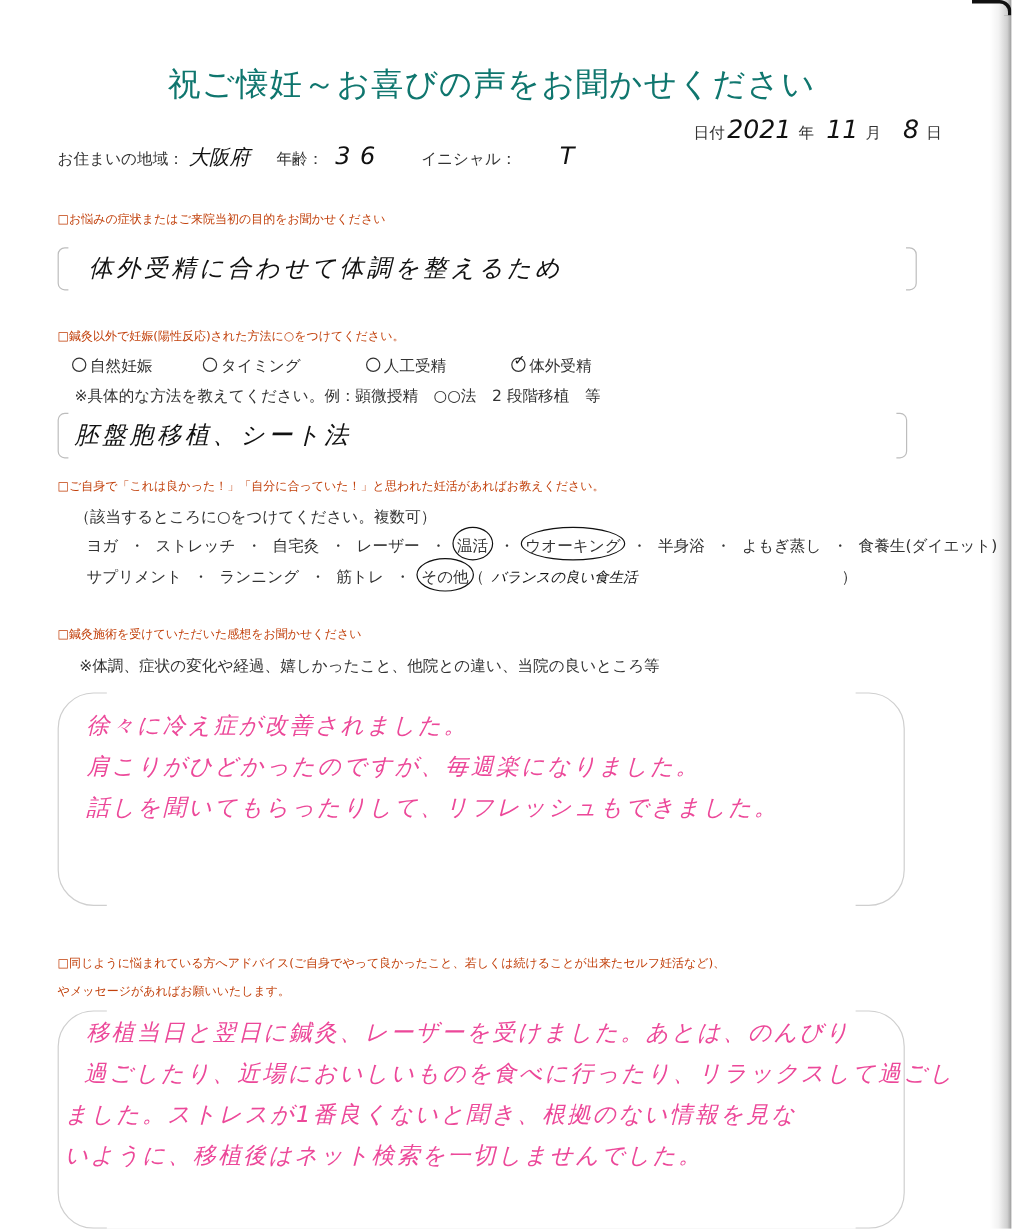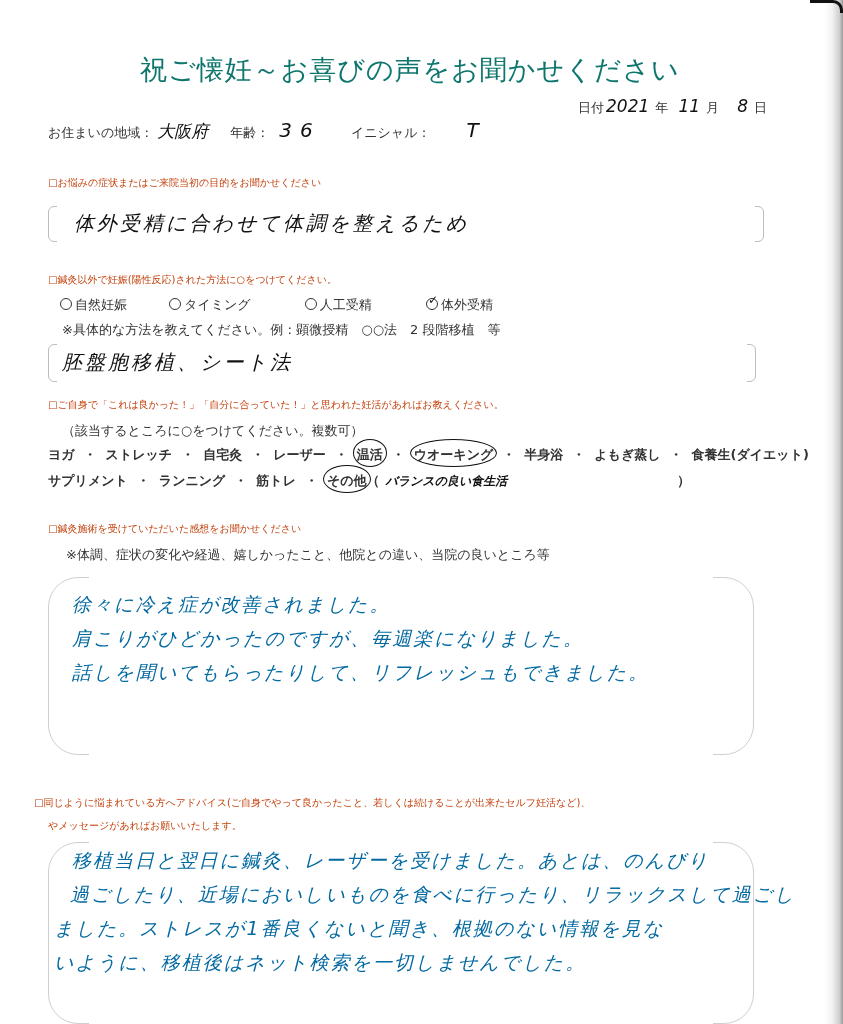--- a/index.html
+++ b/index.html
@@ -21,21 +21,21 @@
     position: absolute; left: 140px; top: 52px; width: 560px;
     font-family: "DejaVu Serif", serif; font-size: 27px; color: #0f766e; letter-spacing: 1px;
     white-space: nowrap;
   }
   .date-row {
     position: absolute; left: 578px; top: 96px; font-size: 13px; color: #333; white-space: nowrap;
   }
   .hand {
     font-family: "DejaVu Sans", sans-serif; color: #111; font-style: italic; margin-top: 29px;
   }
-  .date-row .hand { font-size: 17px; margin: 17px 6px; }
+  .date-row .hand { font-size: 21px; margin: 17px 6px; }
   .info-row {
     position: absolute; left: 48px; top: 118px; font-size: 13px; white-space: nowrap; color: #333;
   }
   .info-row .lbl { display: inline-block; }
   .info-row .hand { font-size: 20px; margin-left: 4px; }
   .q { position: absolute; font-size: 10px; color: #c2410c; white-space: nowrap; }
   .sub { position: absolute; font-size: 13px; color: #333; white-space: nowrap; }
   .bracket-box {
     position: absolute; border: 1px solid #bdbdbd; border-radius: 6px;
   }
@@ -48,35 +48,35 @@
   }
   .opt-row { position: absolute; left: 60px; top: 296px; font-size: 13px; color: #333; white-space: nowrap; }
   .opt { display: inline-block; position: relative; }
   .opt .circle-mark {
     display: inline-block; width: 10px; height: 10px; border: 1px solid #333; border-radius: 50%;
     margin-right: 3px; vertical-align: -1px; position: relative;
   }
   .opt .check {
     position: absolute; left: 1px; top: -6px; font-size: 12px; color: #111;
   }
-  .act-row { position: absolute; left: 48px; font-size: 13px; color: #333; white-space: nowrap; font-weight: bold; }
+  .act-row { position: absolute; left: 72px; font-size: 13px; color: #333; white-space: nowrap; }
   .act { display: inline-block; position: relative; }
   .act.circled::after {
     content: ""; position: absolute; left: -4px; top: -7px; width: calc(100% + 6px); height: 26px;
     border: 1.5px solid #111; border-radius: 50%;
   }
   .sep { display: inline-block; margin: 0 9px; }
   .other-text { font-size: 12px; color: #111; font-style: italic; margin-left: 6px; }
   .big-box {
     position: absolute; border: 1px solid #cfcfcf; border-radius: 30px;
   }
   .big-box .mask-top { position: absolute; left: 40px; right: 40px; top: -2px; height: 4px; background: #fff; }
   .big-box .mask-bot { position: absolute; left: 40px; right: 40px; bottom: -2px; height: 4px; background: #fff; }
   .hw-line {
-    position: absolute; font-size: 19px; color: #0369a1; white-space: nowrap; letter-spacing: 2px;
+    position: absolute; font-size: 19px; color: #ec4899; white-space: nowrap; letter-spacing: 2px;
     font-style: italic;
   }
 </style>
 </head>
 <body>
 
 <div class="page-edge"></div>
 <div class="page-edge-top"></div>
 
 <div class="title">祝ご懐妊～お喜びの声をお聞かせください</div>
@@ -126,21 +126,21 @@
 <div class="q" style="left:48px; top:522px;">□鍼灸施術を受けていただいた感想をお聞かせください</div>
 <div class="sub" style="left:66px; top:546px;">※体調、症状の変化や経過、嬉しかったこと、他院との違い、当院の良いところ等</div>
 <div class="big-box" style="left:48px; top:577px; width:704px; height:176px;">
     <div class="mask-top"></div>
     <div class="mask-bot"></div>
   </div>
 <div class="hw-line" style="left:72px; top:592px;">徐々に冷え症が改善されました。</div>
 <div class="hw-line" style="left:72px; top:626px;">肩こりがひどかったのですが、毎週楽になりました。</div>
 <div class="hw-line" style="left:72px; top:660px;">話しを聞いてもらったりして、リフレッシュもできました。</div>
 
-<div class="q" style="left:34px; top:796px;">□同じように悩まれている方へアドバイス(ご自身でやって良かったこと、若しくは続けることが出来たセルフ妊活など)、</div>
+<div class="q" style="left:48px; top:796px;">□同じように悩まれている方へアドバイス(ご自身でやって良かったこと、若しくは続けることが出来たセルフ妊活など)、</div>
 <div class="q" style="left:48px; top:819px;">やメッセージがあればお願いいたします。</div>
 <div class="big-box" style="left:48px; top:842px; width:704px; height:180px;">
     <div class="mask-top"></div>
     <div class="mask-bot"></div>
   </div>
 <div class="hw-line" style="left:72px; top:848px;">移植当日と翌日に鍼灸、レーザーを受けました。あとは、のんびり</div>
 <div class="hw-line" style="left:70px; top:882px;">過ごしたり、近場においしいものを食べに行ったり、リラックスして過ごし</div>
 <div class="hw-line" style="left:54px; top:916px;">ました。ストレスが1番良くないと聞き、根拠のない情報を見な</div>
 <div class="hw-line" style="left:54px; top:950px;">いように、移植後はネット検索を一切しませんでした。</div>
 

